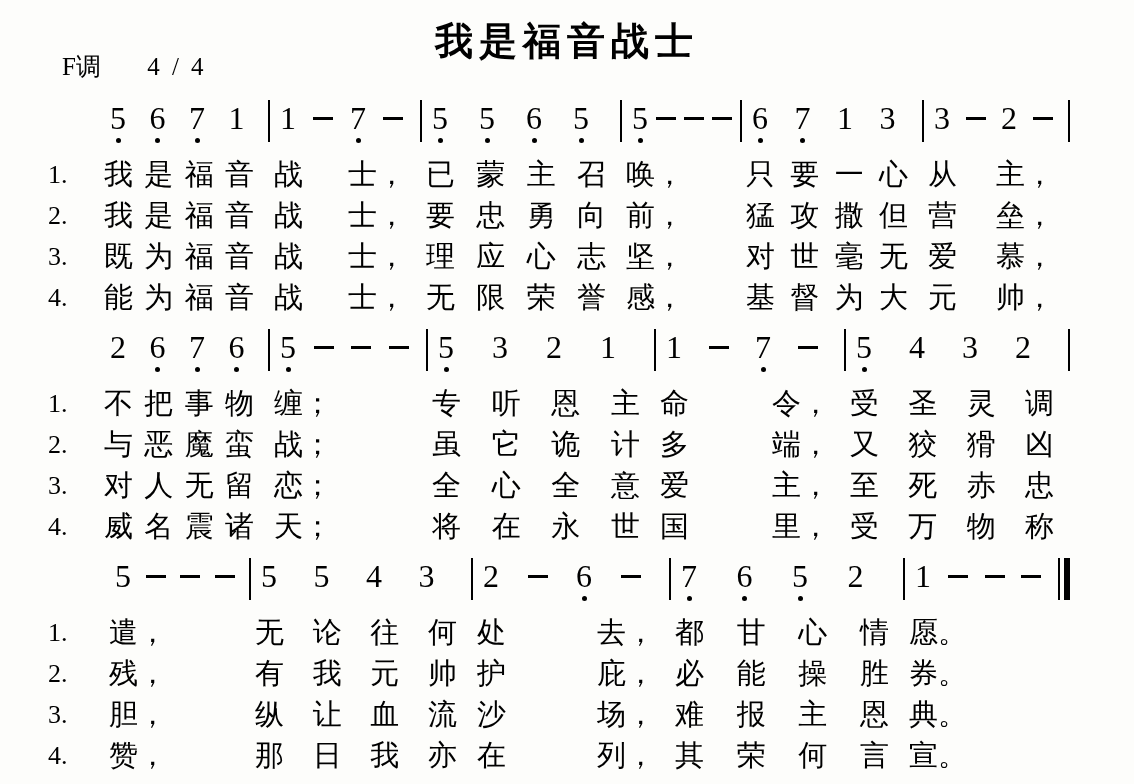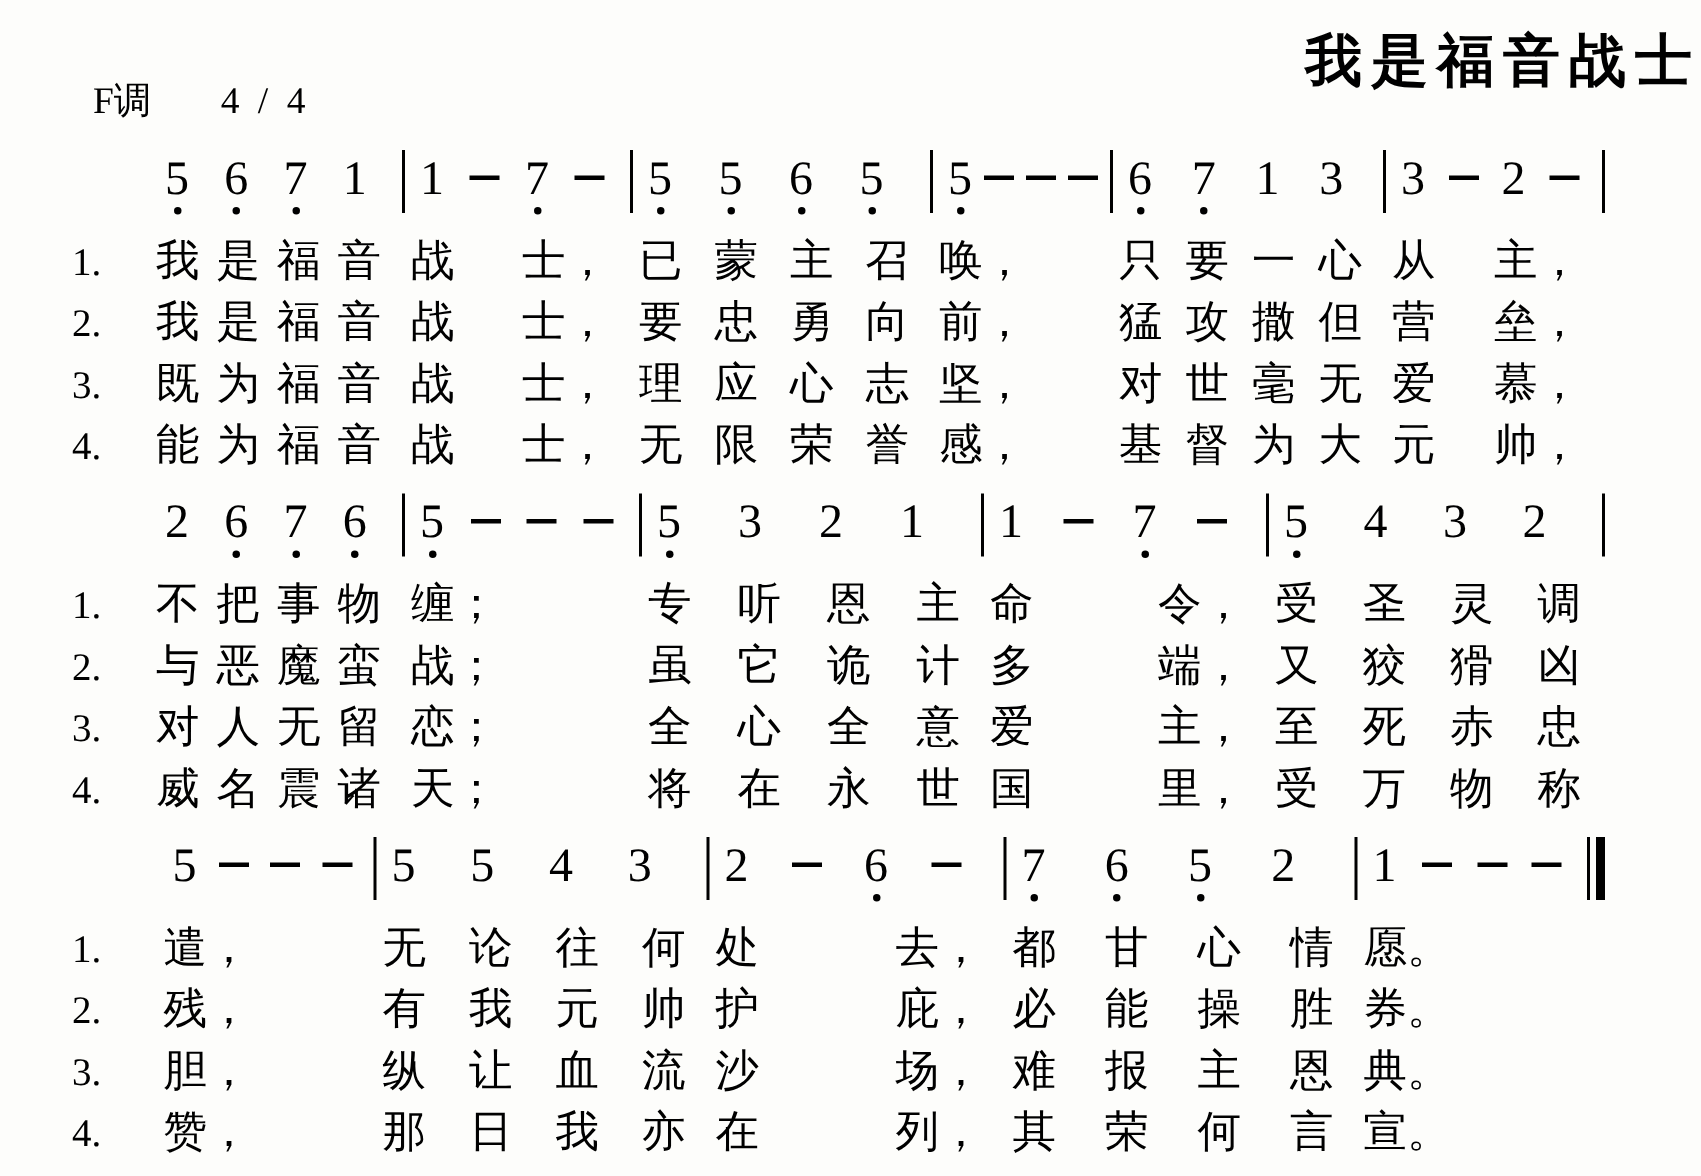--- a/index.html
+++ b/index.html
@@ -8,21 +8,21 @@
     width: 1134px;
     height: 784px;
     background: #fdfdfb;
     color: #000;
     overflow: hidden;
     font-family: "Liberation Serif", serif;
   }
   
   .header { position: relative; height: 96px; }
   .title {
-    text-align: right;
+    text-align: center;
     padding-top: 22px;
     font-family: "Liberation Sans", sans-serif;
     font-weight: 700;
     font-size: 38px;
     letter-spacing: 6px;
     line-height: 1;
   }
   .keysig {
     position: absolute;
     left: 62px;

